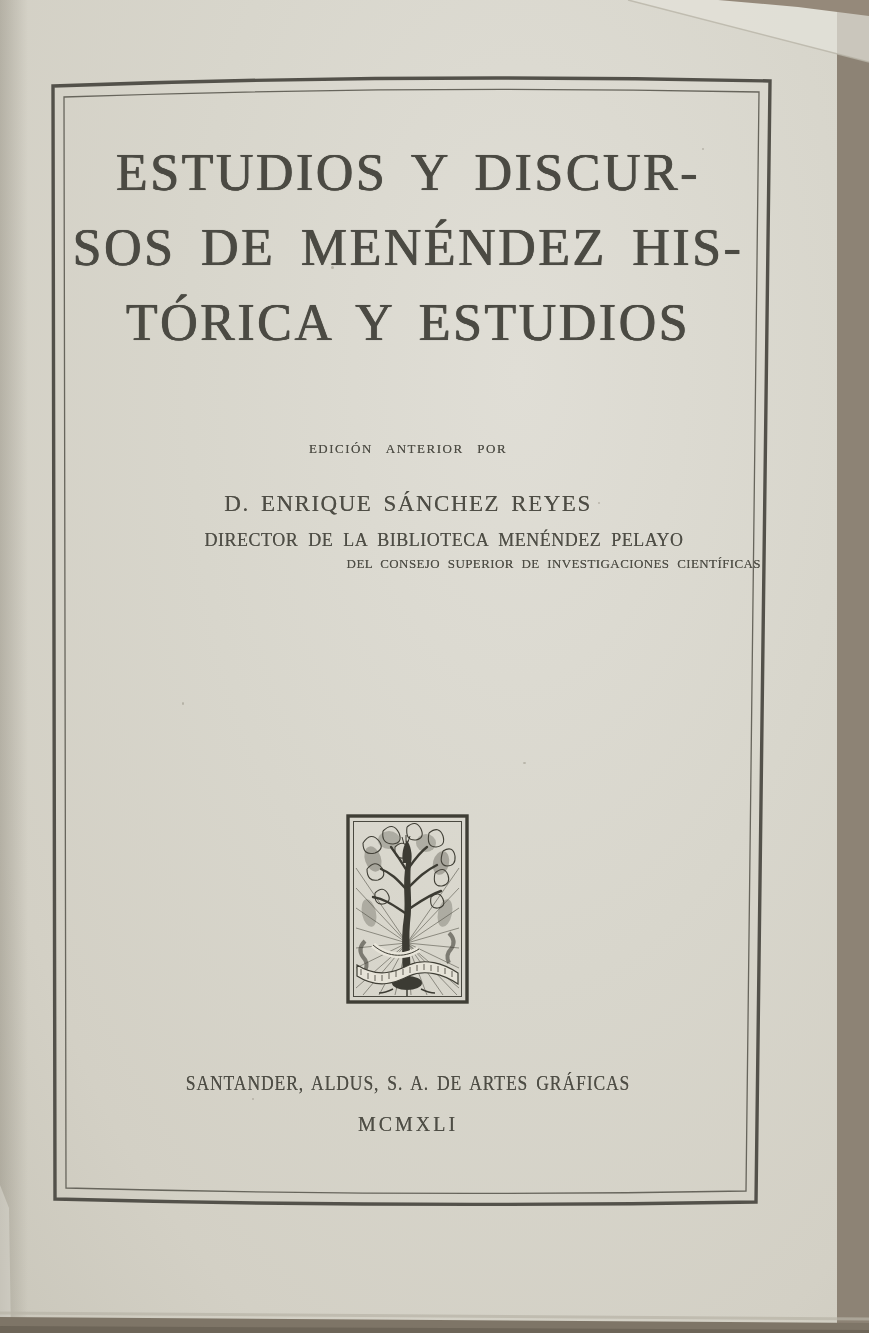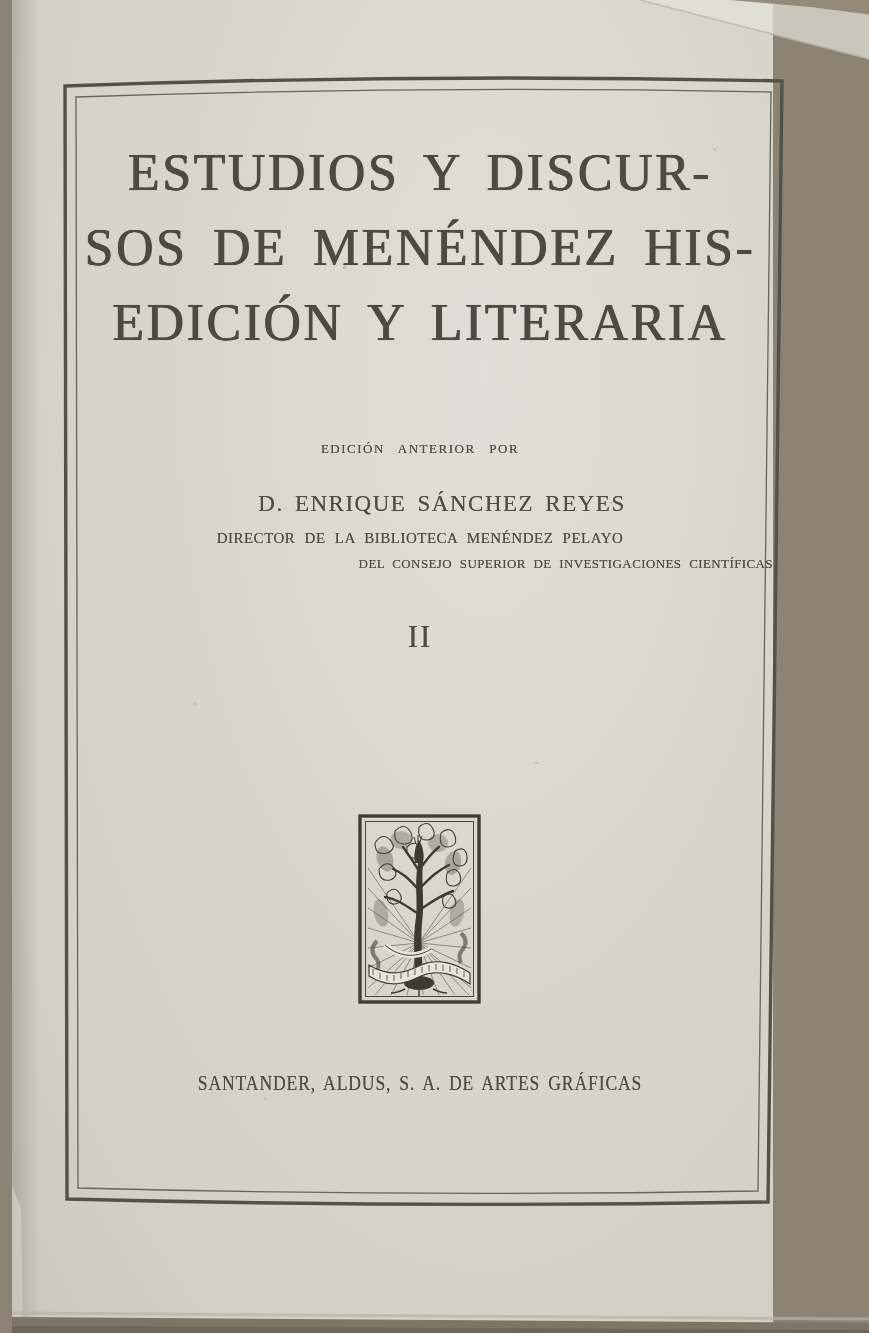--- a/index.html
+++ b/index.html
@@ -2,21 +2,21 @@
 <html><head>
 <meta charset="utf-8">
 <style>
   html,body{margin:0;padding:0;}
   body{
     width:869px;height:1333px;position:relative;overflow:hidden;
     background:#8d8375;
     font-family:"Liberation Serif","DejaVu Serif",serif;
   }
   .page{
-    position:absolute;left:12px;top:0;width:761px;height:1333px;
+    position:absolute;left:0;top:0;width:837px;height:1333px;
     background:
       radial-gradient(ellipse at 62% 28%, #e0ded6 0%, #d8d6cc 45%, #d3d0c5 78%, #cac7bb 100%);
   }
   .left-shadow{
     position:absolute;left:0;top:0;bottom:0;width:28px;
     background:linear-gradient(90deg, rgba(108,102,88,.30), rgba(108,102,88,0));
   }
   .speck{position:absolute;border-radius:50%;background:rgba(108,103,86,.32);}
   .s1{left:331px;top:266px;width:3px;height:3px;}
   .s2{left:702px;top:148px;width:2px;height:2px;}
@@ -28,22 +28,22 @@
     position:absolute;left:55px;width:706px;text-align:center;
     color:#4e4d45;
     text-shadow:0 0 0.6px rgba(78,77,69,.75);
   }
   .title{
     top:135px;font-size:52px;line-height:75px;
     letter-spacing:2.5px;word-spacing:10px;color:#4b4a43;
     text-shadow:0.4px 0 0 #55544c, -0.4px 0 0 #55544c, 0 0 1px rgba(75,74,67,.5);
   }
   .edition{top:441px;font-size:13px;letter-spacing:1.5px;word-spacing:9px;}
-  .editor{top:491px;font-size:23px;letter-spacing:1.5px;word-spacing:4px;padding-left:22px;}
-  .role1{top:530px;font-size:15px;letter-spacing:0.5px;word-spacing:5px;}
+  .editor{top:491px;font-size:23px;letter-spacing:1.5px;word-spacing:4px;}
+  .role1{top:530px;font-size:18px;letter-spacing:0.5px;word-spacing:5px;margin-left:36px;}
   .role2{top:556px;font-size:13px;letter-spacing:0.4px;word-spacing:4px;text-align:right;}
   .volume{top:619px;font-size:31px;letter-spacing:2px;}
   .contents{top:668px;font-size:14px;letter-spacing:0.3px;word-spacing:3px;}
   .imprint{top:1072px;font-size:20px;letter-spacing:1px;word-spacing:3px;transform:scaleX(.88);transform-origin:center;}
   .year{top:1113px;font-size:20px;letter-spacing:3px;}
   .emblem{position:absolute;left:345px;top:813px;width:125px;height:192px;}
   .overlay-svg{position:absolute;left:0;top:0;width:869px;height:1333px;pointer-events:none;}
 </style>
 </head>
 <body>
@@ -55,29 +55,28 @@
   <div class="speck s1"></div>
   <div class="speck s2"></div>
   <div class="speck s3"></div>
   <div class="speck s4"></div>
   <div class="speck s5"></div>
   <div class="speck s6"></div>
 
   <div class="center title">
     <div>ESTUDIOS Y DISCUR-</div>
     <div>SOS DE MENÉNDEZ HIS-</div>
-    <div>EDICIÓN Y LITERARIA</div>
+    <div>TÓRICA Y ESTUDIOS</div>
   </div>
 
   <div class="center edition">EDICIÓN ANTERIOR POR</div>
   <div class="center editor">D. ENRIQUE SÁNCHEZ REYES</div>
   <div class="center role1">DIRECTOR DE LA BIBLIOTECA MENÉNDEZ PELAYO</div>
   <div class="center role2">DEL CONSEJO SUPERIOR DE INVESTIGACIONES CIENTÍFICAS</div>
 
-  <div class="center volume">II</div>
 
   <svg class="emblem" viewBox="0 0 125 192">
     <g>
       <rect x="3" y="3" width="119" height="186" fill="none" stroke="#3f3e35" stroke-width="3.4"></rect>
       <rect x="8.5" y="8.5" width="108" height="175" fill="none" stroke="#4a4940" stroke-width="1"></rect>
     </g>
     <g stroke="#56554a" stroke-width="0.7" opacity="0.85">
       <line x1="62" y1="130" x2="11" y2="55"></line>
         <line x1="62" y1="130" x2="11" y2="75"></line>
       <line x1="62" y1="130" x2="11" y2="95"></line>
@@ -162,20 +161,21 @@
           <line x1="79" y1="151" x2="79" y2="157"></line>
         <line x1="86" y1="152" x2="86" y2="158"></line>
           <line x1="93" y1="153" x2="93" y2="159"></line>
         <line x1="100" y1="155" x2="100" y2="161"></line>
           <line x1="107" y1="158" x2="107" y2="164"></line>
       </g>
     </g>
   </svg>
 
   <div class="center imprint">SANTANDER, ALDUS, S. A. DE ARTES GRÁFICAS</div>
+  <div class="center year">MCMXLI</div>
 
   <svg class="overlay-svg" viewBox="0 0 869 1333">
     <polygon points="628,0 869,0 869,62" fill="#e4e2da" opacity="0.7"></polygon>
     <line x1="628" y1="0" x2="869" y2="62" stroke="#b9b5a8" stroke-width="1.5" opacity="0.8"></line>
     <polygon points="718,0 869,0 869,16 798,7" fill="#95897a"></polygon>
     <polygon points="0,1185 9,1208 11,1333 0,1333" fill="#e0ded5" opacity="0.5"></polygon>
     <line x1="0" y1="1313" x2="869" y2="1319" stroke="#b8b4a7" stroke-width="3" opacity="0.7"></line>
     <polygon points="0,1317 869,1323 869,1333 0,1333" fill="#7e7567"></polygon>
     <polygon points="0,1326 869,1330 869,1333 0,1333" fill="#6d6558"></polygon>
     <path d="M 53 86 Q 410 73 770 81 L 756 1202 Q 400 1208 55 1199 Z" fill="none" stroke="#53514a" stroke-width="3.4"></path>

